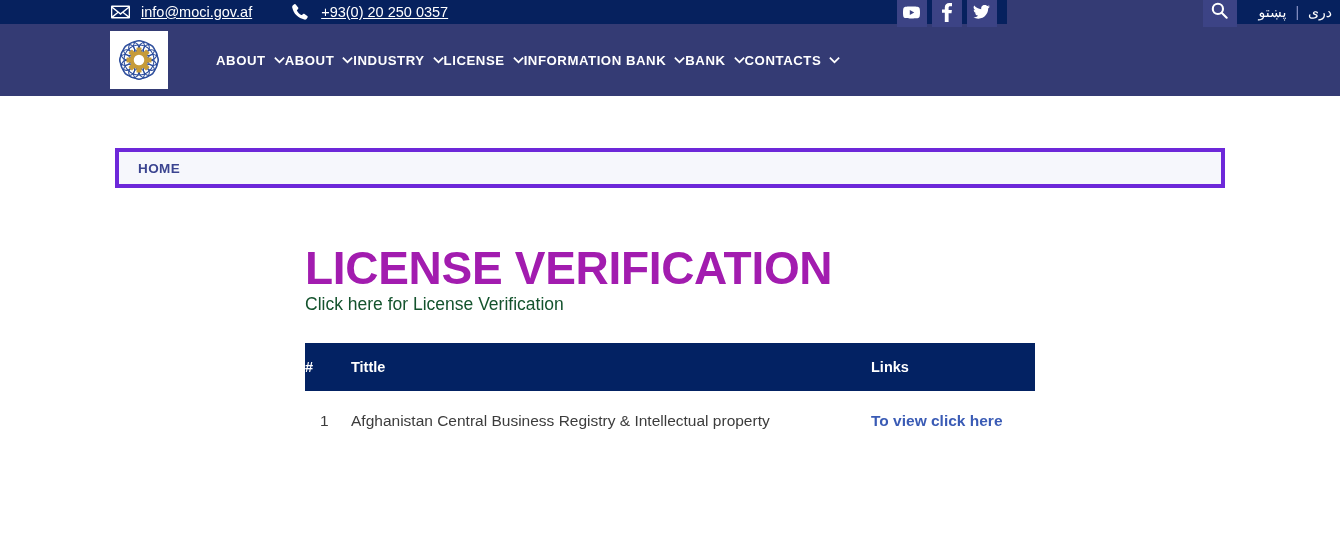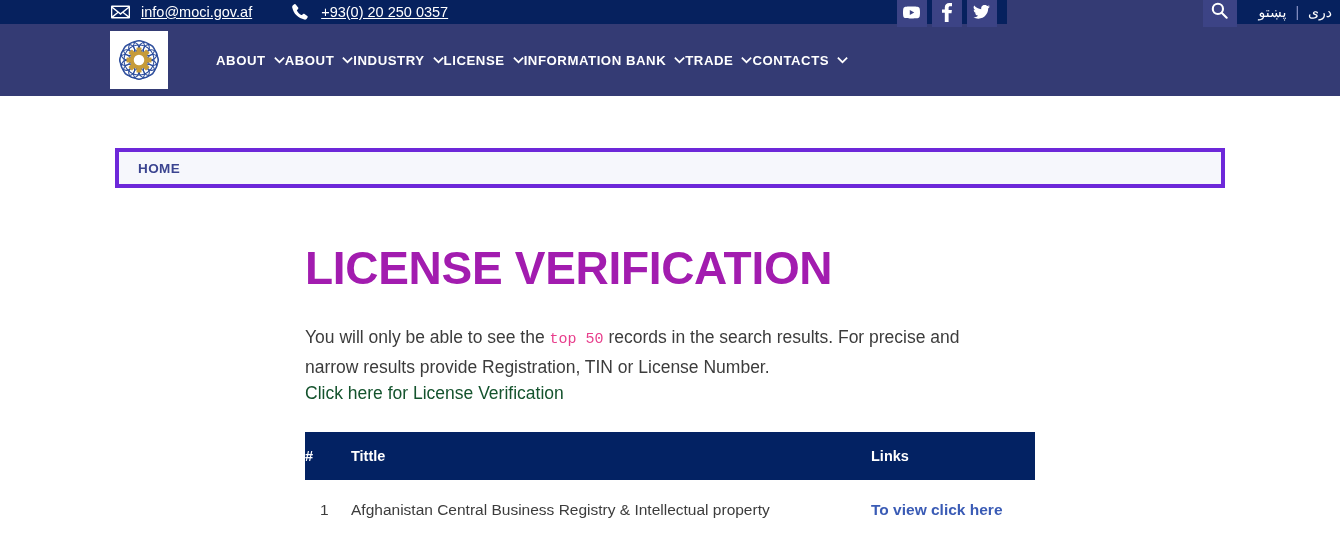--- a/index.html
+++ b/index.html
@@ -409,21 +409,21 @@
       <span>INFORMATION BANK</span>
       <span class="caret">
         <svg width="11" height="7" viewBox="0 0 12 8" fill="currentColor">
               <path d="M1.4 0L6 4.6 10.6 0 12 1.4 6 7.4 0 1.4z"></path>
             </svg>
       </span>
     </a>
       </li>
     <li>
         <a class="menu-item" href="#">
-      <span>TRADE</span>
+      <span>BANK</span>
       <span class="caret">
         <svg width="11" height="7" viewBox="0 0 12 8" fill="currentColor">
               <path d="M1.4 0L6 4.6 10.6 0 12 1.4 6 7.4 0 1.4z"></path>
             </svg>
       </span>
     </a>
       </li>
     <li>
         <a class="menu-item" href="#">
       <span>CONTACTS</span>
@@ -440,21 +440,20 @@
 <div class="page">
 
   <div class="breadcrumb">
     <a href="#">HOME</a>
   </div>
 
   <div class="content">
 
     <h1 class="page-title">LICENSE VERIFICATION</h1>
 
-    <p class="intro"><span>You will only be able to see the </span><code class="inline">top 50</code><span> records in the search results. For precise and narrow results provide Registration, TIN or License Number.</span></p>
 
     <a class="verif-link" href="#">Click here for License Verification</a>
 
     <table class="lic">
       <thead>
         <tr>
           <th class="c-num">#</th>
           <th class="c-title">Tittle</th>
           <th class="c-links">Links</th>
         </tr>

